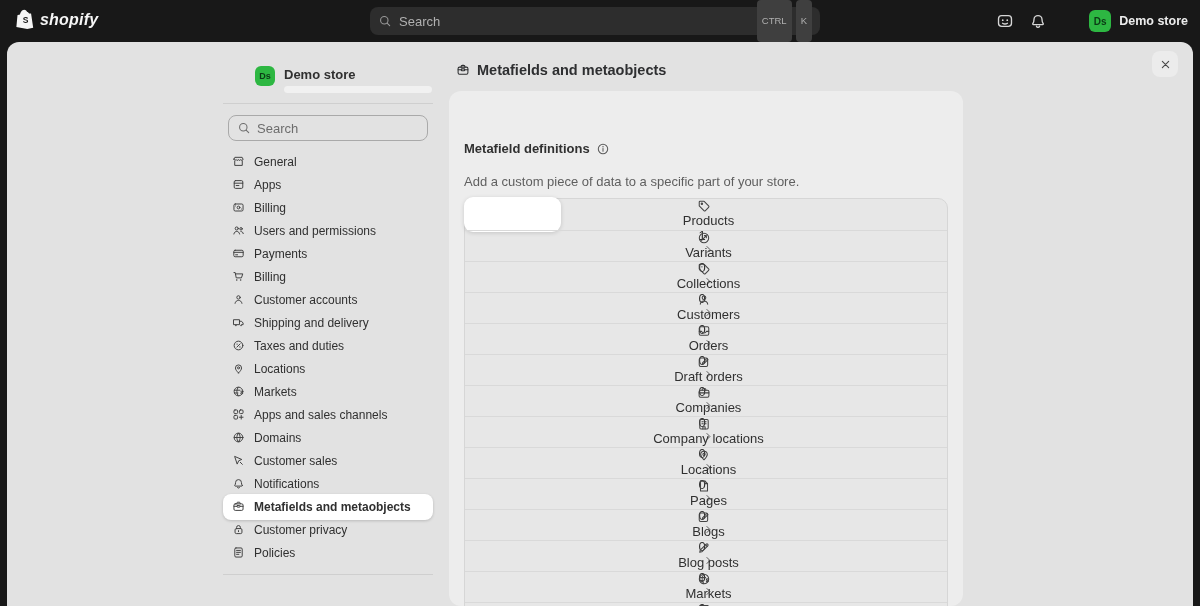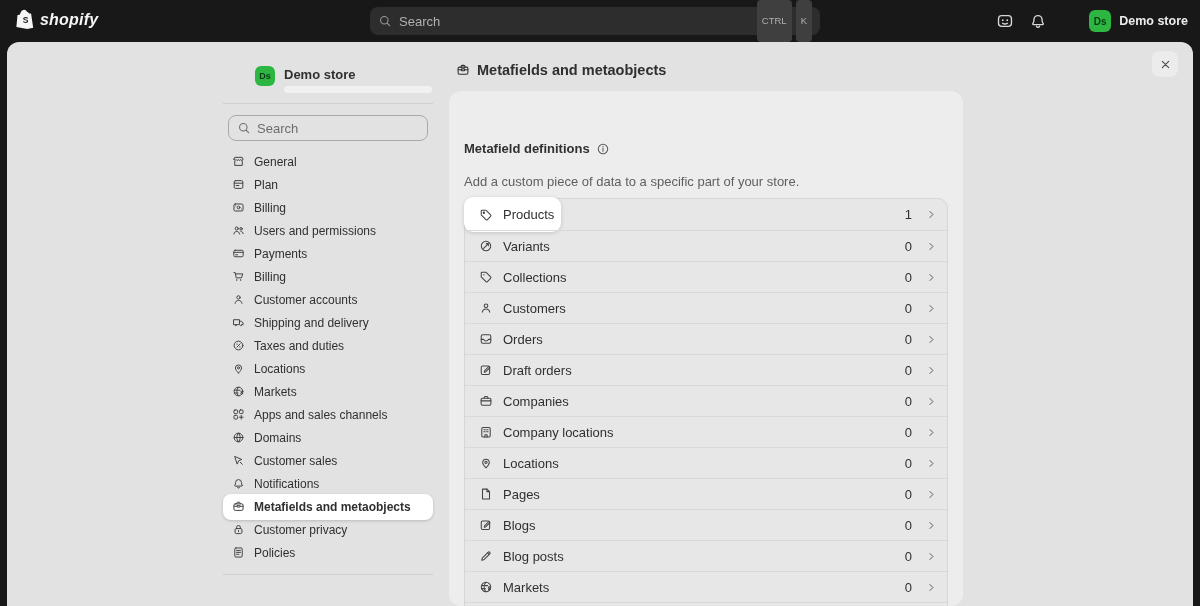--- a/index.html
+++ b/index.html
@@ -54,21 +54,21 @@
   .content { width:514px; padding-top:20px; display:flex; flex-direction:column; }
   .page-title { display:flex; align-items:center; gap:7px; color:#2e2f31; margin-left:7px; }
   .page-title .pt-ic { display:flex; color:#2e2f31; }
   .page-title h1 { font-size:14.5px; font-weight:bold; }
   .card { margin-top:13px; background:#ededed; border-radius:12px; padding:12px 15px 0; flex:1; overflow:hidden; }
   .card-head { display:flex; align-items:center; gap:6px;margin-top:38px; }
   .card-head h2 { font-size:13px; font-weight:bold; color:#303030; }
   .info { display:flex; color:#5c5c5c; cursor:pointer; }
   .card-desc { font-size:13px; color:#5f5f5f; margin-top:18px; }
   .rows { margin-top:9px; list-style:none; border:1px solid #d6d6d6; border-radius:10px; background:#e7e7e7; }
-  .row { position:relative; height:31px; display:flex; align-items:center; padding:0 9px 0 14px; cursor:pointer; }
+  .row { position:relative; height:31px; display:flex; align-items:center; padding:0 9px 0 14px; cursor:pointer;flex-direction:column; }
   .row + .row { border-top:1px solid #d9d9d9; }
   .row .r-ic { display:flex; color:#444; margin-right:10px; position:relative; z-index:1; }
   .r-label { font-size:13px; color:#303030; flex:1; position:relative; z-index:1; }
   .r-count { font-size:13px; color:#303030; margin-right:13px; }
   .r-chev { display:flex; color:#555; }
   .spotlight { position:absolute; left:-1px; top:-2px; bottom:-2px; width:97px; background:#fff;
     border-radius:9px; box-shadow:0 1px 4px rgba(0,0,0,.15); z-index:0; }
   svg { display:block; }
 </style>
 </head>
@@ -158,21 +158,21 @@
             </span>
             <span class="sb-label">General</span>
           </div>
           <div class="sb-item">
             <span class="sb-ic">
               <svg width="13" height="13" viewBox="0 0 20 20" fill="none" stroke="currentColor" stroke-width="1.5" stroke-linecap="round" stroke-linejoin="round">
                 <rect x="3.4" y="4" width="13.2" height="12" rx="2"></rect>
                 <path d="M3.4 8h13.2M6.4 11.6h4.2"></path>
               </svg>
             </span>
-            <span class="sb-label">Plan</span>
+            <span class="sb-label">Apps</span>
           </div>
           <div class="sb-item">
             <span class="sb-ic">
               <svg width="13" height="13" viewBox="0 0 20 20" fill="none" stroke="currentColor" stroke-width="1.5" stroke-linecap="round" stroke-linejoin="round">
                 <rect x="3" y="4.6" width="14" height="10.8" rx="2"></rect>
                 <circle cx="10" cy="10" r="2.1"></circle>
                 <path d="M5.6 7.6h.01M14.4 12.4h.01"></path>
               </svg>
             </span>
             <span class="sb-label">Billing</span>

